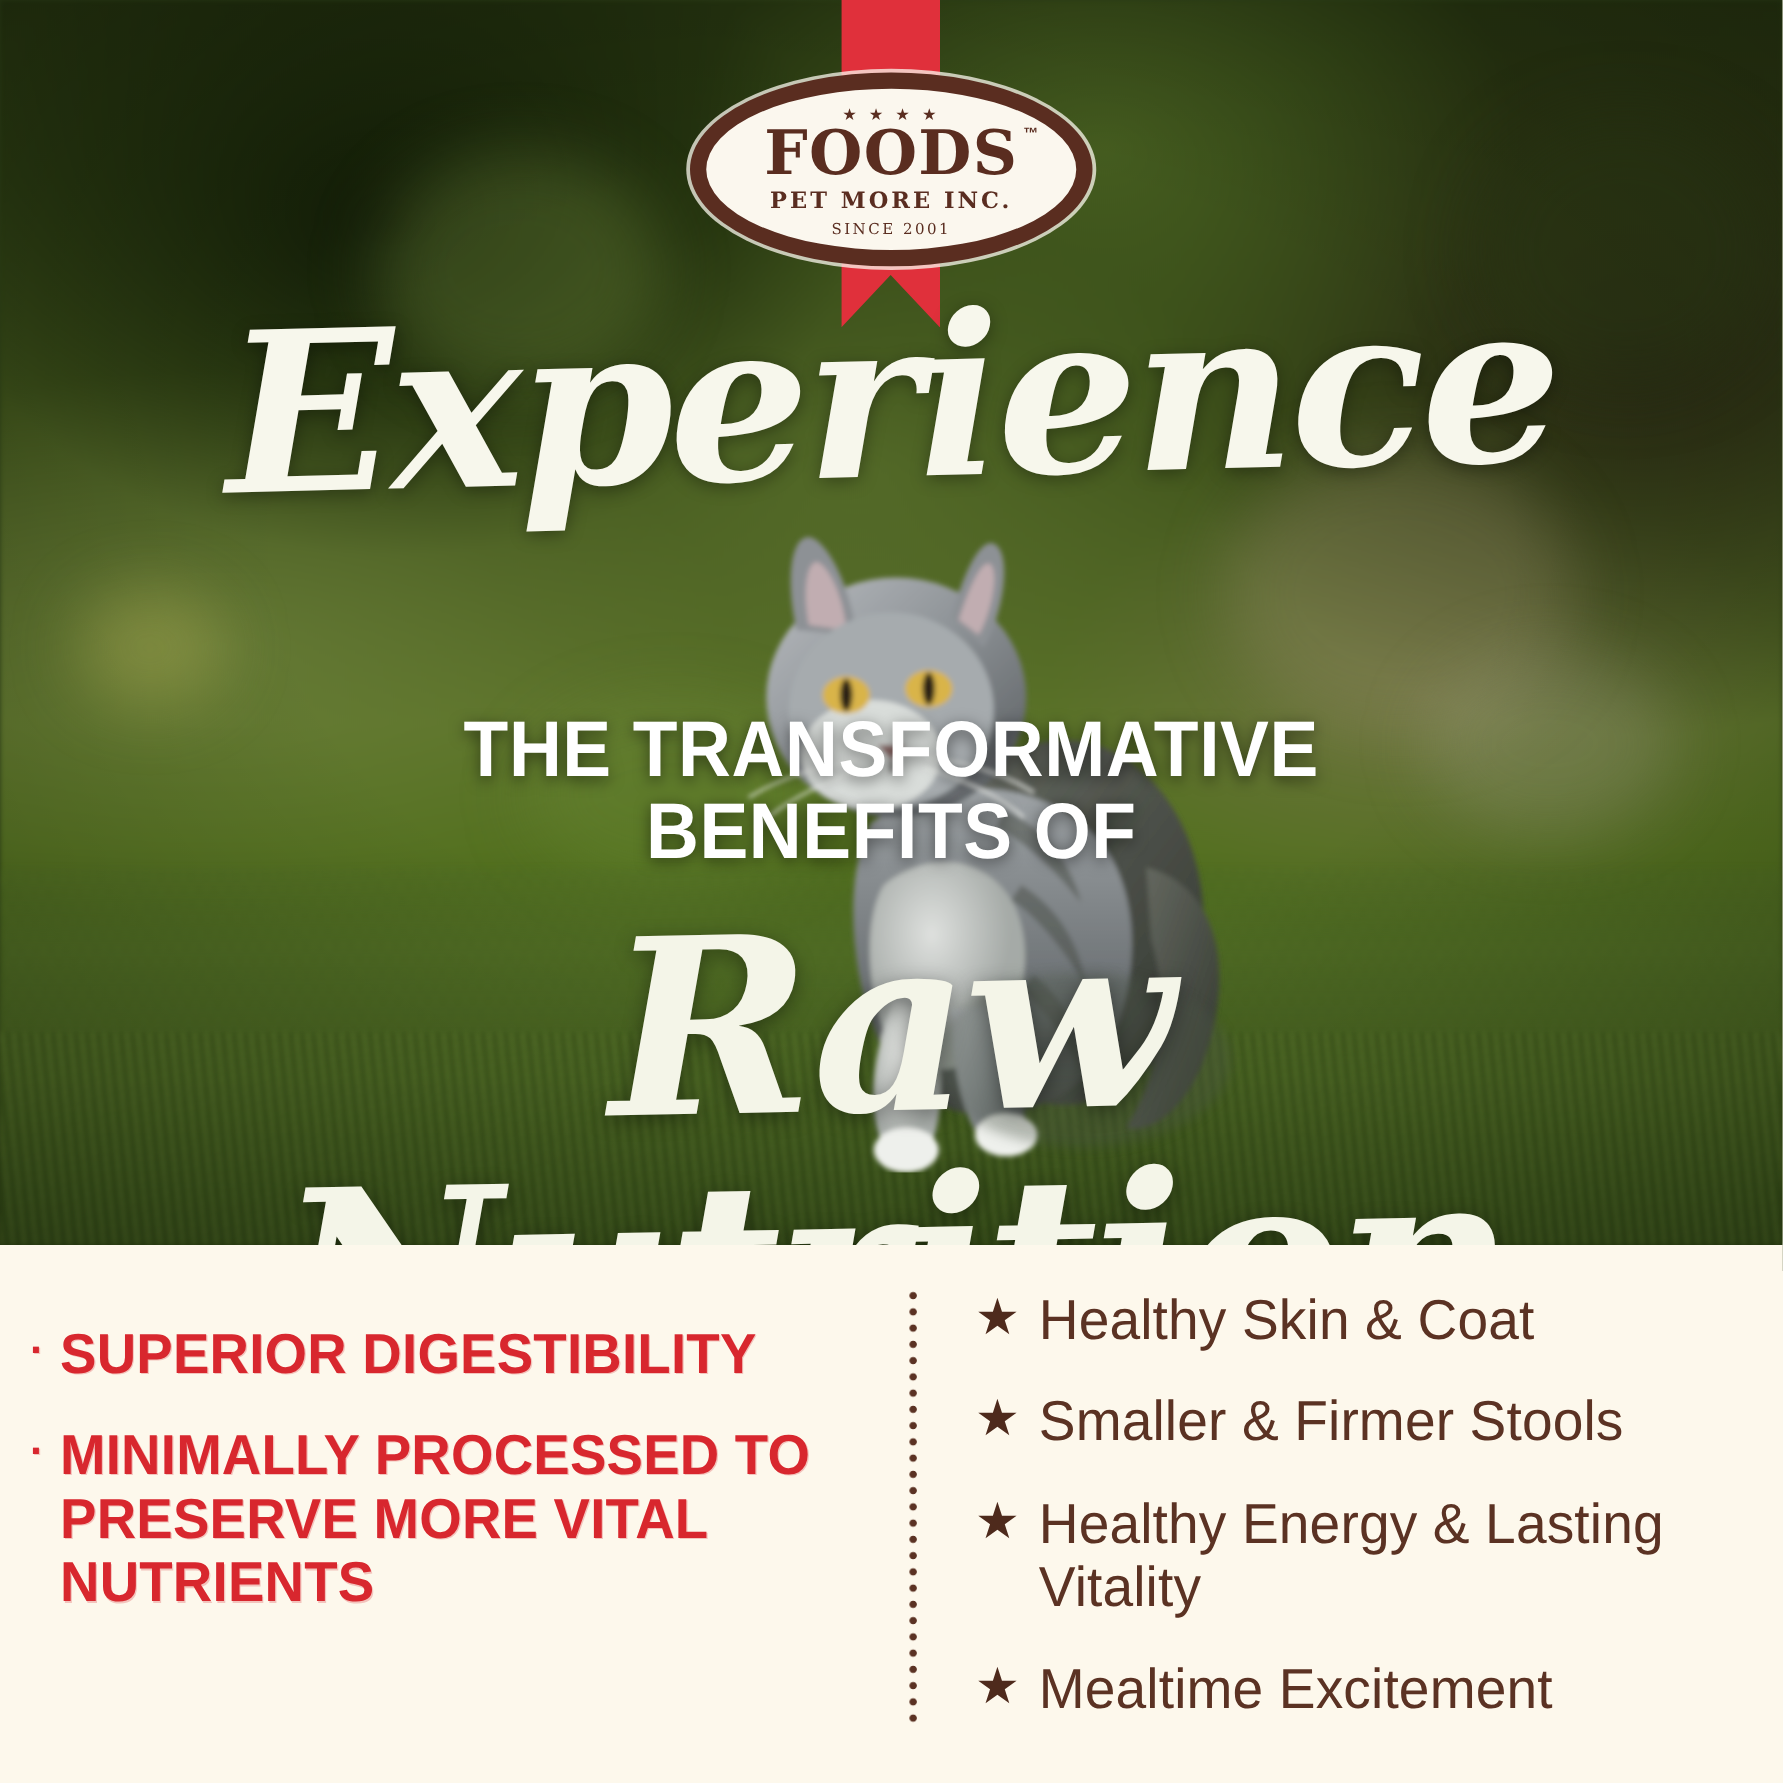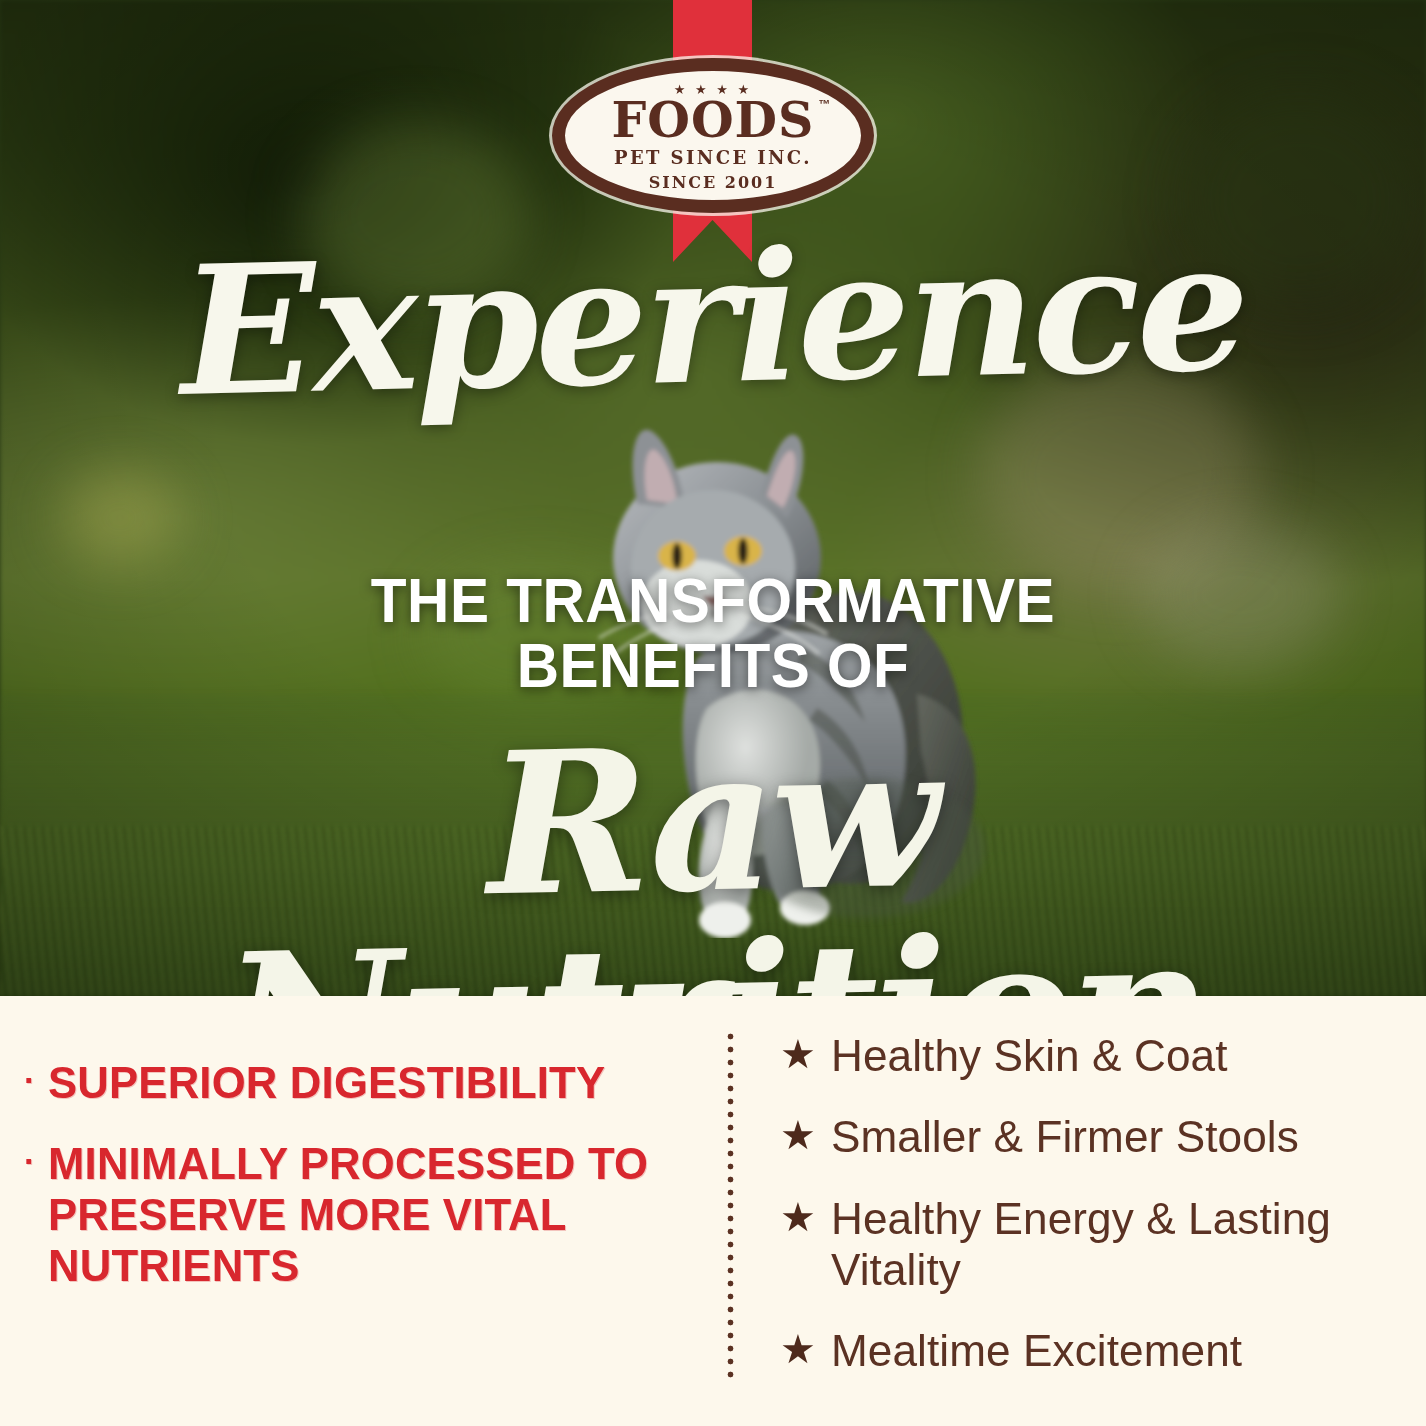--- a/index.html
+++ b/index.html
@@ -123,21 +123,21 @@
     font-size:12px; font-weight:bold; letter-spacing:0;
     font-family:"Liberation Sans", sans-serif;
   }
   .logo-sub {
     font-family:"DejaVu Serif", serif;
     font-weight:bold; font-size:18px; letter-spacing:2.4px;
     margin-top:3px;
   }
   .logo-since {
     font-family:"DejaVu Serif", serif;
-    font-weight:bold; font-size:16px; letter-spacing:2px;
+    font-weight:normal; font-size:12px; letter-spacing:2px;
     margin-top:5px;
   }
 
   
   .script-top {
     position:absolute; left:0; right:0; top:230px;
     text-align:center;
     font-family:"DejaVu Serif", serif;
     font-style:italic; font-weight:bold;
     font-size:178px; line-height:1;
@@ -336,21 +336,21 @@
     <div class="ribbon"></div>
 
     <div class="logo">
       <div class="logo-oval"></div>
       <div class="logo-inner">
         <div class="logo-stars">★ ★ ★ ★</div>
         <div class="logo-main">
           <span>FOODS</span>
           <span class="logo-tm">™</span>
         </div>
-        <div class="logo-sub">PET SINCE INC.</div>
+        <div class="logo-sub">PET MORE INC.</div>
         <div class="logo-since">SINCE 2001</div>
       </div>
     </div>
 
     <div class="script-top">Experience</div>
     <div class="mid-head">
       <div>THE TRANSFORMATIVE</div>
       <div>BENEFITS OF</div>
     </div>
     <div class="script-bottom">Raw Nutrition</div>

